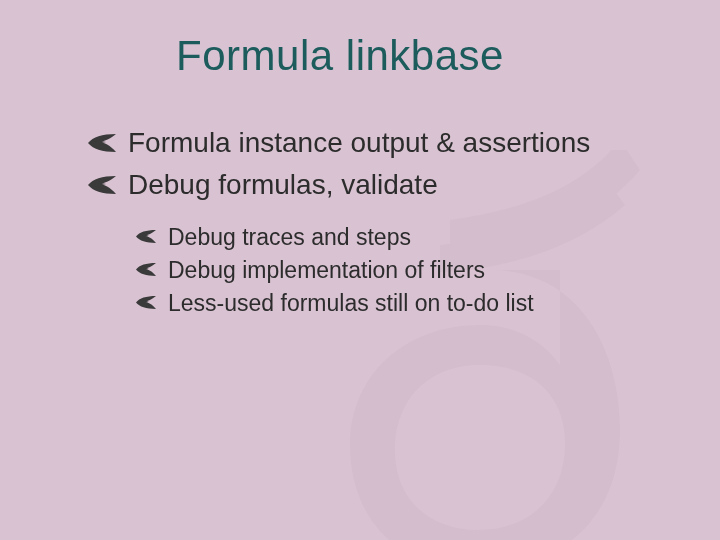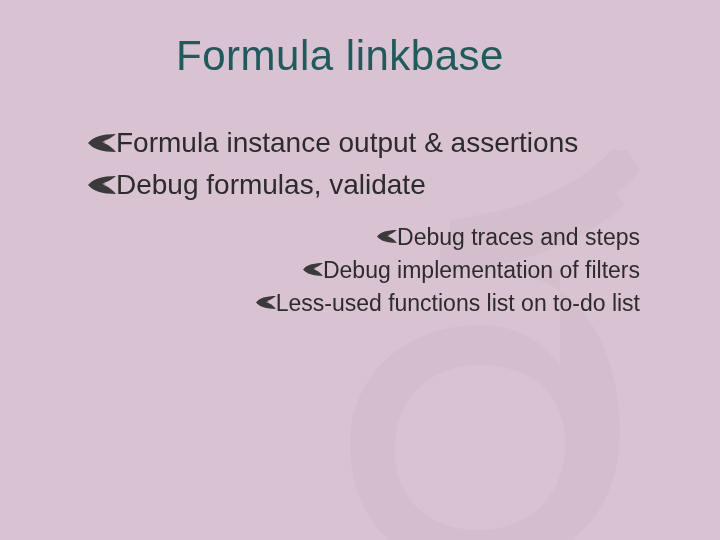--- a/index.html
+++ b/index.html
@@ -40,24 +40,24 @@
   }
   .list-l1 {
     margin: 0 0 18px 48px;
   }
   .list-l2 {
     margin: 0 0 0 96px;
   }
   .row {
     display: flex;
     align-items: flex-start;
-    gap: 0;
+    gap: 12px;
   }
   .row.l1 { margin-bottom: 4px; }
-  .row.l2 { margin-bottom: 2px; justify-content: flex-end; }
+  .row.l2 { margin-bottom: 2px; }
   .bullet svg { display: block; }
   .bullet.l1 svg { width: 28px; height: 18px; margin-top: 10px; }
   .bullet.l2 svg { width: 20px; height: 13px; margin-top: 8px; }
   .txt-l1 {
     font-size: 28px;
     color: #2c2c2c;
     line-height: 1.35;
   }
   .txt-l2 {
     font-size: 23px;
@@ -126,17 +126,17 @@
           </svg>
       </span>
       <span class="txt-l2">Debug implementation of filters</span>
     </div>
     <div class="row l2">
       <span class="bullet l2">
         <svg viewBox="0 0 28 18">
             <path fill="#3a3a3a" d="M0 9 C5 3 14 0 28 0 C22 5 17 7 12 8 C17 9 22 11 28 18 C14 18 5 15 0 9 Z M2 9 C8 7 14 7 18 8 C14 9 8 11 2 9 Z"></path>
           </svg>
       </span>
-      <span class="txt-l2">Less-used functions list on to-do list</span>
+      <span class="txt-l2">Less-used formulas still on to-do list</span>
     </div>
   </div>
 
 </div>
 
 </body></html>

